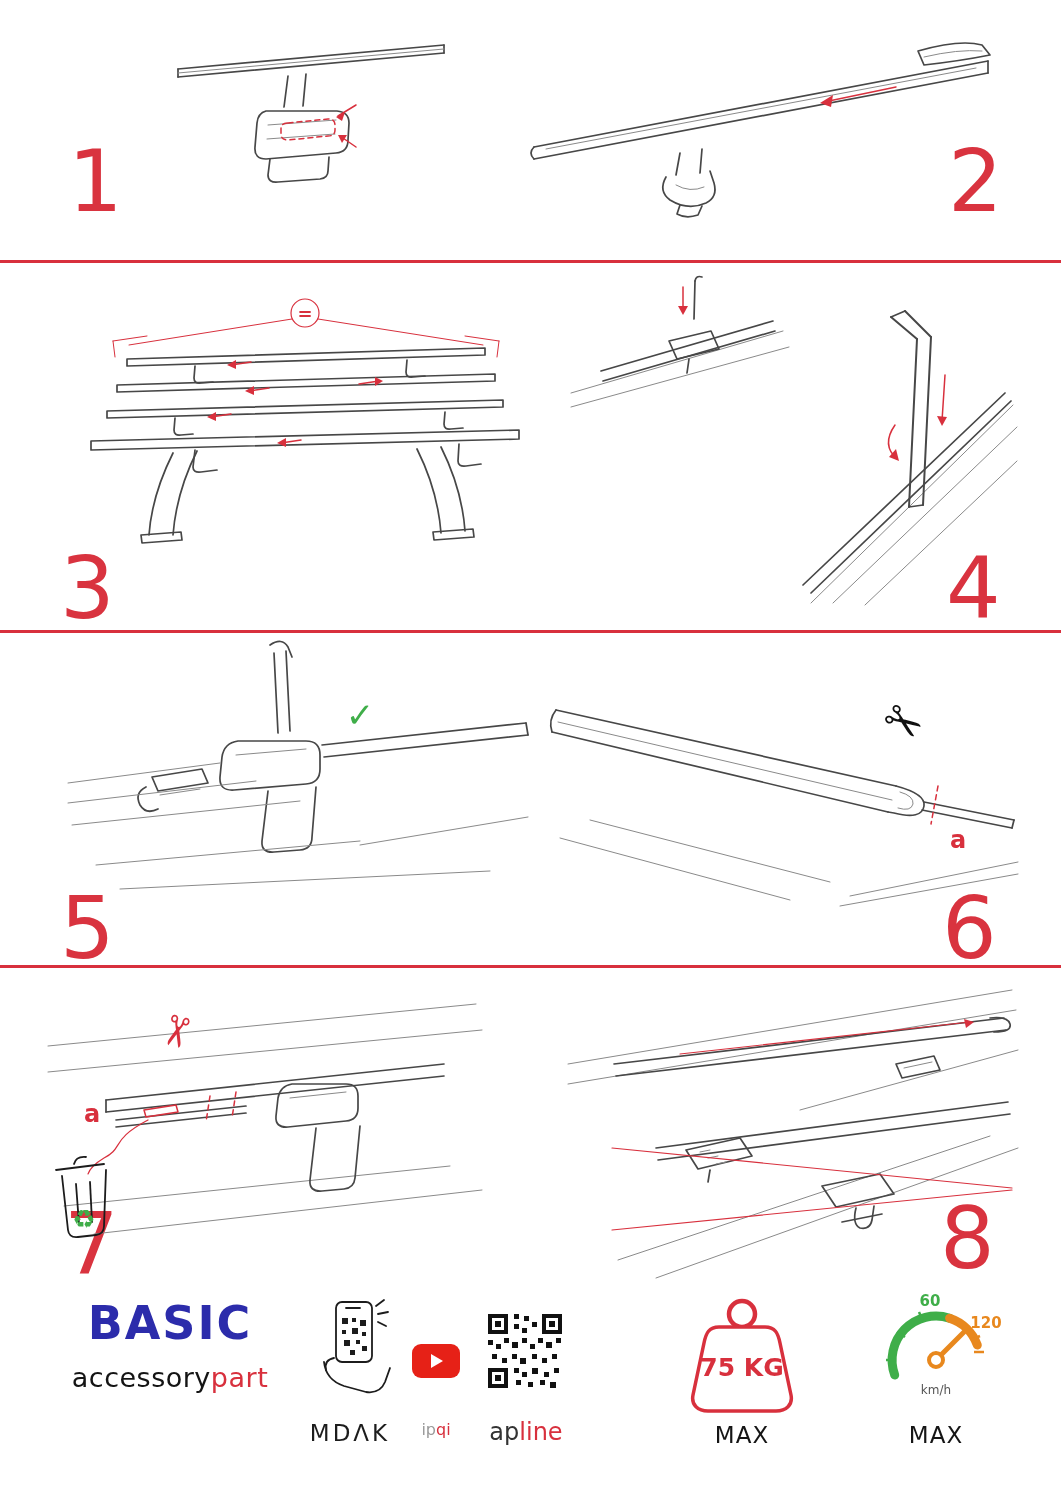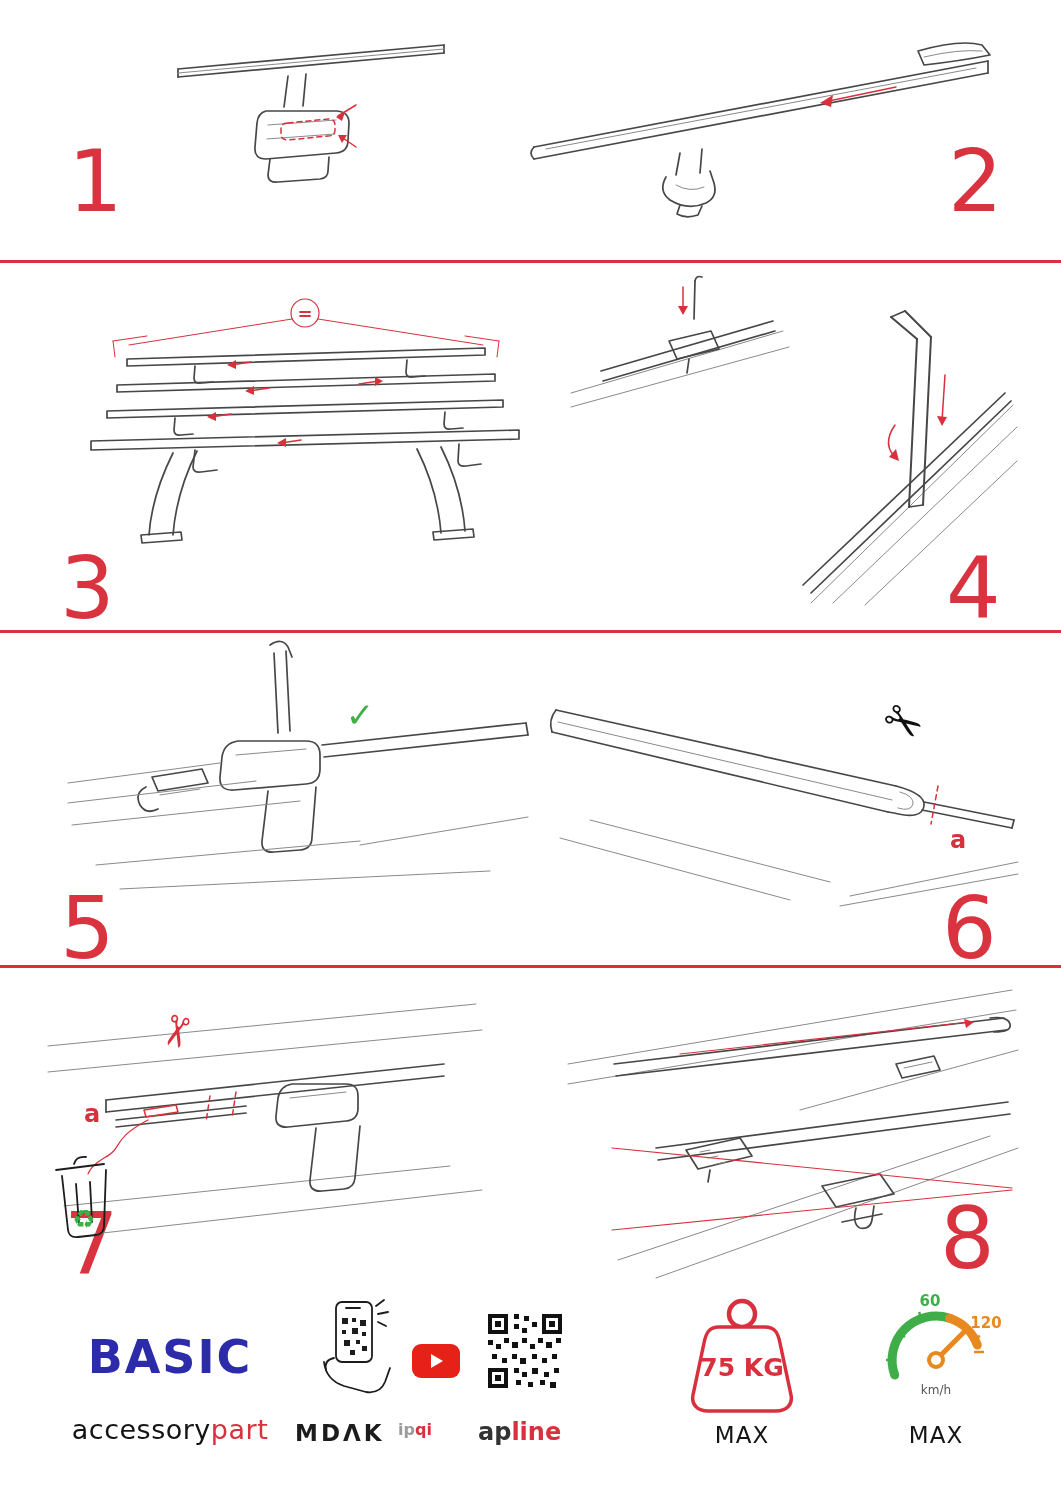--- a/index.html
+++ b/index.html
@@ -13,27 +13,27 @@
   .ln  { stroke:#474747; stroke-width:1.7; fill:none; stroke-linecap:round; stroke-linejoin:round; }
   .tn  { stroke:#8a8a8a; stroke-width:1;   fill:none; stroke-linecap:round; }
   .rd  { stroke:#d8303d; stroke-width:1.5; fill:none; stroke-linecap:round; stroke-linejoin:round; }
   .rdf { fill:#d8303d; stroke:none; }
   .bk  { stroke:#1c1c1c; stroke-width:1.8; fill:none; stroke-linecap:round; stroke-linejoin:round; }
   .dash{ stroke-dasharray:5 4; }
 
   .svgtxt-red   { fill:#d8303d; font-weight:700; }
   .svgtxt-green { fill:#3fae49; font-weight:700; }
 
-  .brand        { position:absolute; left:48px; top:1330px; width:244px; text-align:center;
+  .brand        { position:absolute; left:48px; top:1296px; width:244px; text-align:center;
                   font-size:46px; font-weight:700; letter-spacing:2px; color:#2c2cab; }
-  .brand-sub    { position:absolute; left:38px; top:1414px; width:264px; text-align:center;
+  .brand-sub    { position:absolute; left:38px; top:1362px; width:264px; text-align:center;
                   font-size:27px; font-weight:500; letter-spacing:0.5px; color:#141414; }
   .brand-sub .red-part { color:#d8303d; }
 
-  .logo-label   { position:absolute; font-weight:700; color:#1c1c1c; }
+  .logo-label   { position:absolute; text-align:center; font-weight:400; color:#1c1c1c; }
   .lbl-mdak     { left:295px; top:1420px; width:110px; font-size:23px; letter-spacing:3px; }
   .lbl-ipqi     { left:398px; top:1420px; width:76px;  font-size:16px; color:#9b9b9b; }
   .lbl-ipqi .red-part { color:#d8303d; }
   .lbl-apline   { left:478px; top:1418px; width:96px;  font-size:24px; color:#333333; }
   .lbl-apline .red-part { color:#d8303d; }
 
   .max-label    { position:absolute; text-align:center; font-size:23px; font-weight:500;
                   letter-spacing:1px; color:#151515; }
   .max-weight   { left:676px; top:1422px; width:132px; }
   .max-speed    { left:872px; top:1422px; width:128px; }

